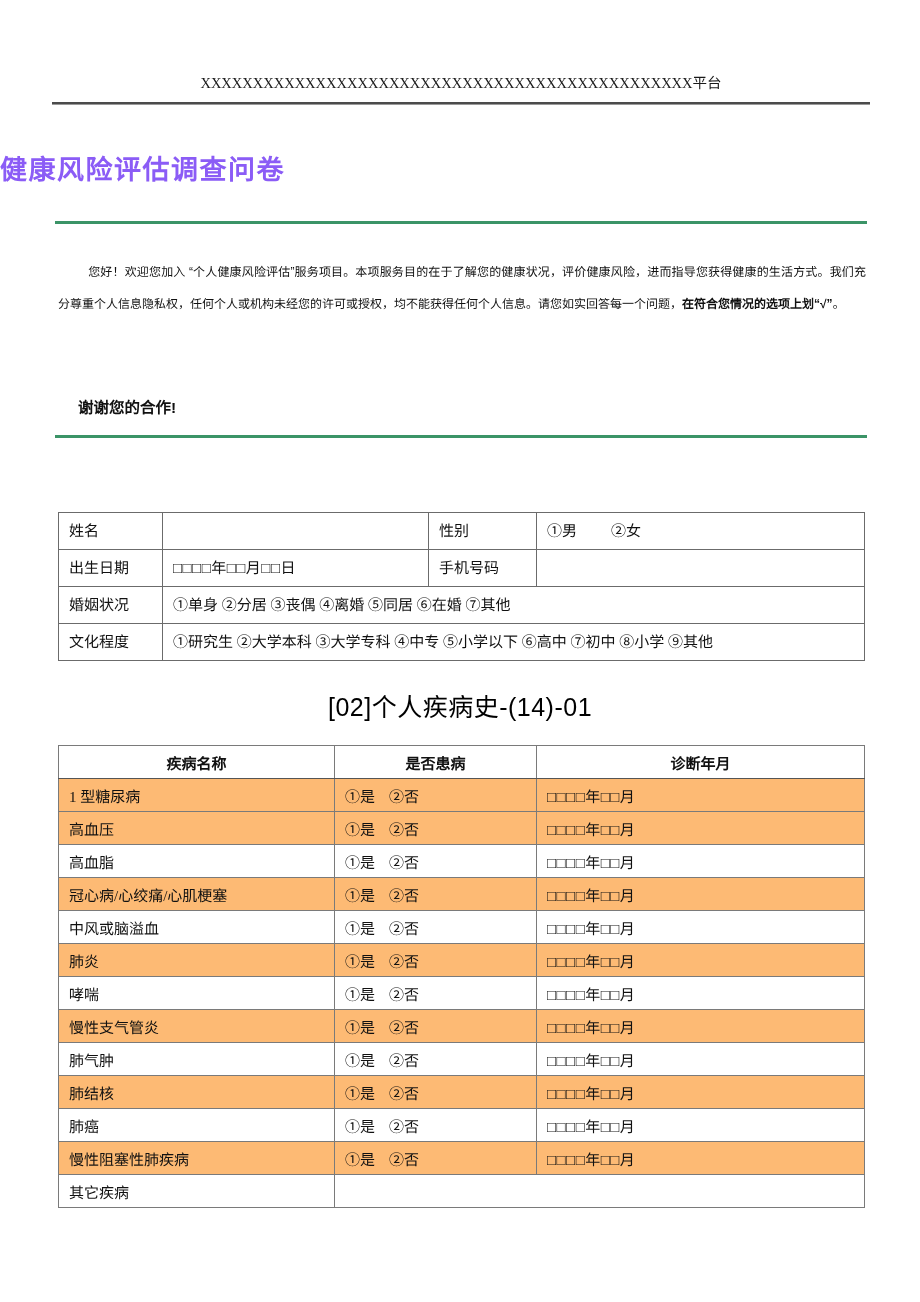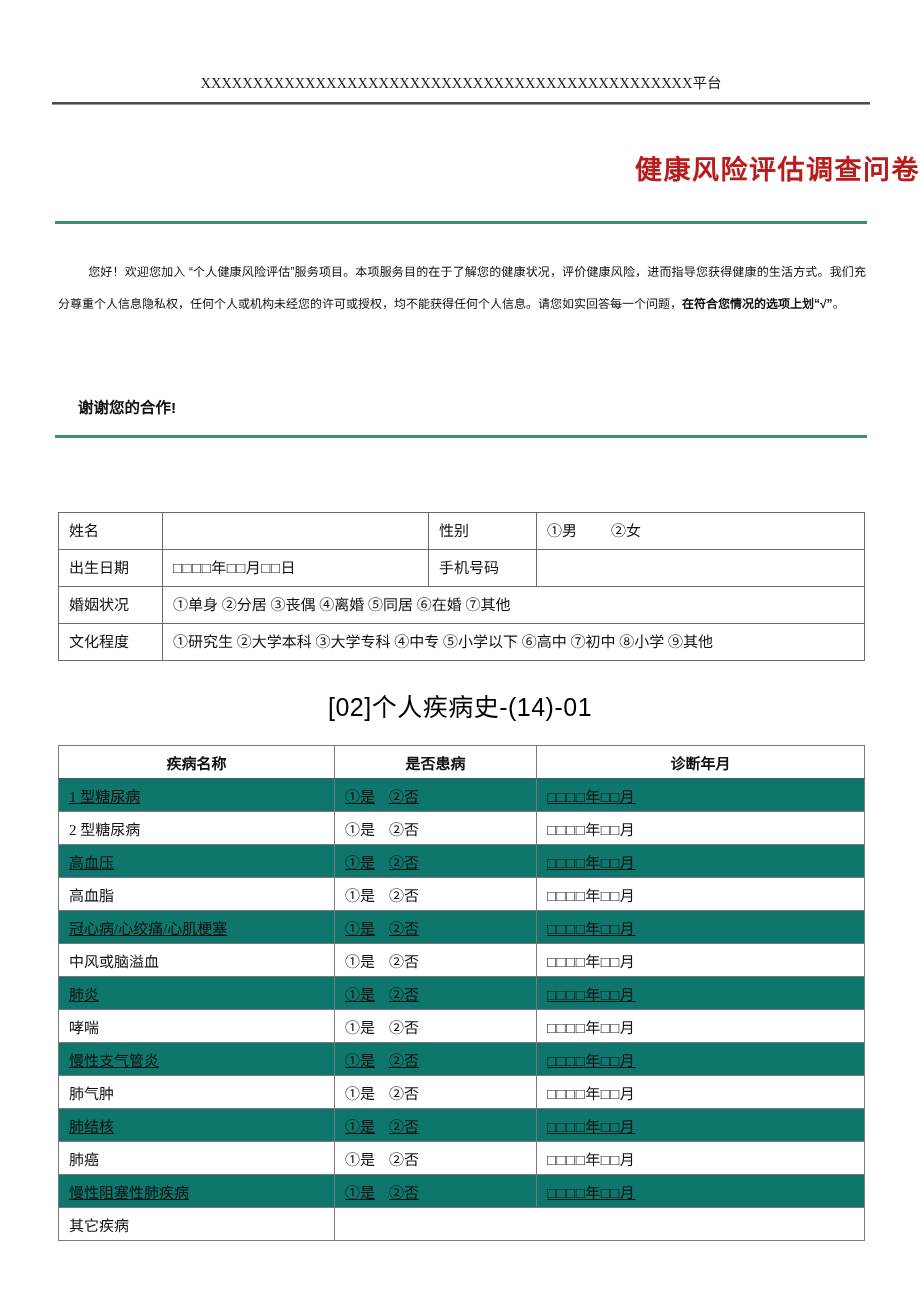--- a/index.html
+++ b/index.html
@@ -48,25 +48,25 @@
     border-bottom: 0.8px solid #9a9a9a;
     box-sizing: content-box;
   }
 
   
   .doc-title {
     position: absolute;
     left: 0;
     top: 132px;
     width: 920px;
-    text-align: right;
+    text-align: left;
     font-family: "Liberation Sans", "DejaVu Sans", sans-serif;
     font-size: 27px;
     font-weight: bold;
-    color: #b91c1c;
+    color: #8b5cf6;
     letter-spacing: 1.5px;
   }
 
   .green-rule {
     position: absolute;
     left: 55px;
     width: 812px;
     height: 3px;
     background: #3b9467;
   }
@@ -158,21 +158,21 @@
   .tbl-disease th {
     font-weight: bold;
     text-align: center;
     font-size: 15px;
     background: #ffffff;
     border-bottom: 1.6px solid #555555;
   }
   .tbl-disease .col-name  { width: 276px; }
   .tbl-disease .col-has   { width: 202px; }
   .tbl-disease .col-date  { width: 328px; }
-  .tbl-disease tbody tr.shaded td { background: #0f766e; text-decoration: underline; }
+  .tbl-disease tbody tr.shaded td { background: #fdba74; }
   .tbl-disease td.name { text-align: left; }
   .tbl-disease td.ctr  { text-align: left; }
   .tbl-disease .yn-gap { display: inline-block; width: 14px; }
   .tbl-disease tr.last-row td.blank { border-left: 1px solid #7a7a7a; }
 
   .boxes { letter-spacing: 0.5px; }
 </style>
 </head>
 <body>
 
@@ -241,25 +241,20 @@
         <th>是否患病</th>
         <th>诊断年月</th>
       </tr>
     </thead>
     <tbody>
       <tr class="shaded">
         <td class="name">1 型糖尿病</td>
         <td class="ctr"><span>①是</span><span class="yn-gap"></span><span>②否</span></td>
         <td class="ctr boxes">□□□□年□□月</td>
       </tr>
-      <tr>
-        <td class="name">2 型糖尿病</td>
-        <td class="ctr"><span>①是</span><span class="yn-gap"></span><span>②否</span></td>
-        <td class="ctr boxes">□□□□年□□月</td>
-      </tr>
       <tr class="shaded">
         <td class="name">高血压</td>
         <td class="ctr"><span>①是</span><span class="yn-gap"></span><span>②否</span></td>
         <td class="ctr boxes">□□□□年□□月</td>
       </tr>
       <tr>
         <td class="name">高血脂</td>
         <td class="ctr"><span>①是</span><span class="yn-gap"></span><span>②否</span></td>
         <td class="ctr boxes">□□□□年□□月</td>
       </tr>

